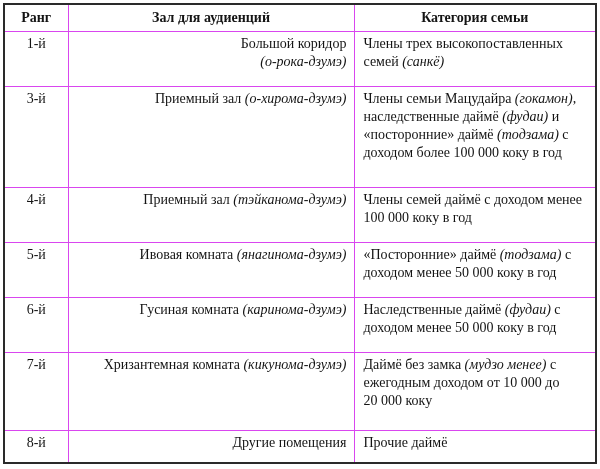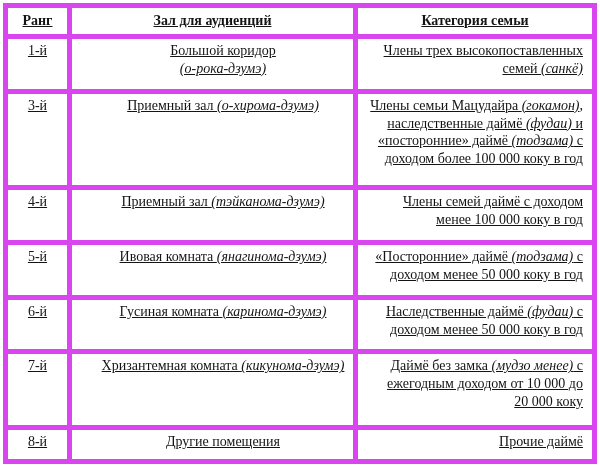--- a/index.html
+++ b/index.html
@@ -7,33 +7,33 @@
     width:600px;height:469px;box-sizing:border-box;
     padding:3px 3px;background:#ffffff;
     font-family:"Liberation Serif","DejaVu Serif",serif;
     color:#141414;
   }
   table.audience{
     width:100%;height:461px;border-collapse:collapse;
     border:2px solid #2a2a2a;table-layout:fixed;
   }
   .audience th,.audience td{
-    border:5px solid #d946ef;
+    border:1px solid #d946ef;
     font-size:14px;line-height:1.28;
-    padding:3px 7px;vertical-align:top;text-decoration:underline;
+    padding:3px 7px;vertical-align:top;
   }
   .audience th{
     font-weight:bold;text-align:center;vertical-align:middle;
     padding:4px 4px;
   }
   col.c-rank{width:64px;}
   col.c-hall{width:286px;}
   td.rank{text-align:center;}
-  td.hall{text-align:center;padding-left:28px;margin-left:8px;}
-  td.cat{text-align:right;padding-left:9px;padding-right:9px;margin-top:13px;}
+  td.hall{text-align:right;padding-left:28px;margin-left:8px;}
+  td.cat{text-align:left;padding-left:9px;padding-right:9px;margin-top:13px;}
   td i{font-style:italic;}
 </style>
 </head>
 <body>
 
 <div class="page">
   <table class="audience">
     <colgroup>
       <col class="c-rank">
       <col class="c-hall">

